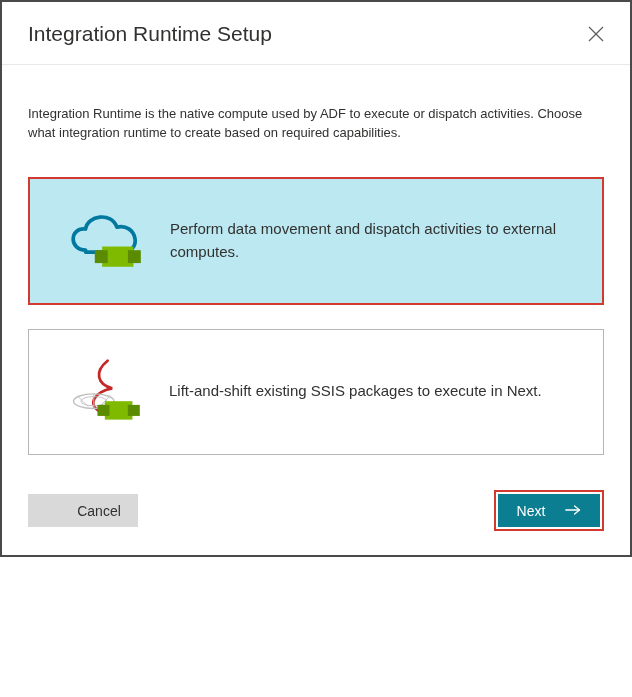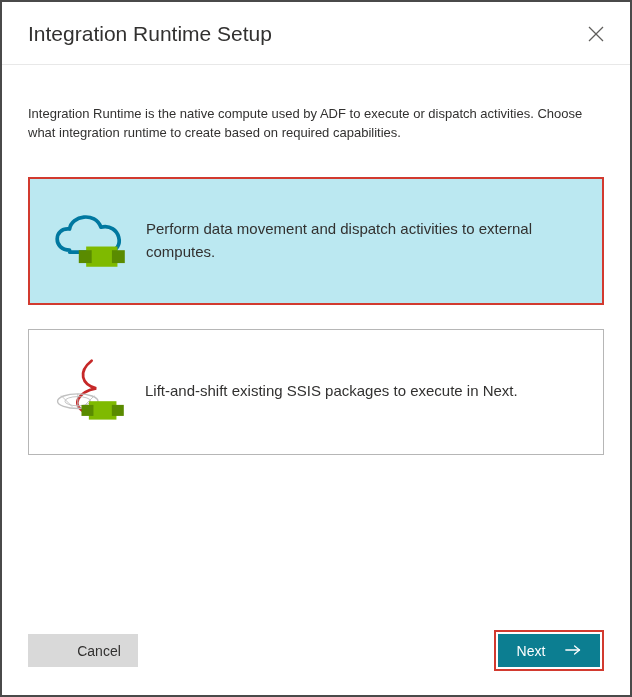--- a/index.html
+++ b/index.html
@@ -5,21 +5,21 @@
     * { box-sizing: border-box; margin: 0; padding: 0; }
     html, body {
       width: 632px;
       height: 697px;
       font-family: "Segoe UI", Arial, sans-serif;
       background: #fff;
       color: #323130;
     }
     .outer {
       width: 632px;
-      height: 697px;
+      height: 557px;
       border: 2px solid #4a4a4a;
       background: #fff;
       display: flex;
       flex-direction: column;
     }
     .header {
       padding: 20px 26px 18px 26px;
       display: flex;
       align-items: center;
       justify-content: space-between;
@@ -45,25 +45,25 @@
       font-size: 13px;
       line-height: 1.45;
       color: #323130;
       margin-bottom: 34px;
       margin-top: 22px;
     }
     .option-card {
       border: 1px solid #b6b6b6;
       display: flex;
       align-items: center;
-      padding: 22px 12px;
+      padding: 22px 28px;
       min-height: 120px;
       margin-bottom: 24px;
       cursor: pointer;
-      gap: 12px;
+      gap: 20px;
       background: #fff;
     }
     .option-card.selected {
       background: #bbe8f1;
       border: 2px solid #d23a2f;
     }
     .option-icon {
       width: 92px;
       height: 80px;
       flex-shrink: 0;

